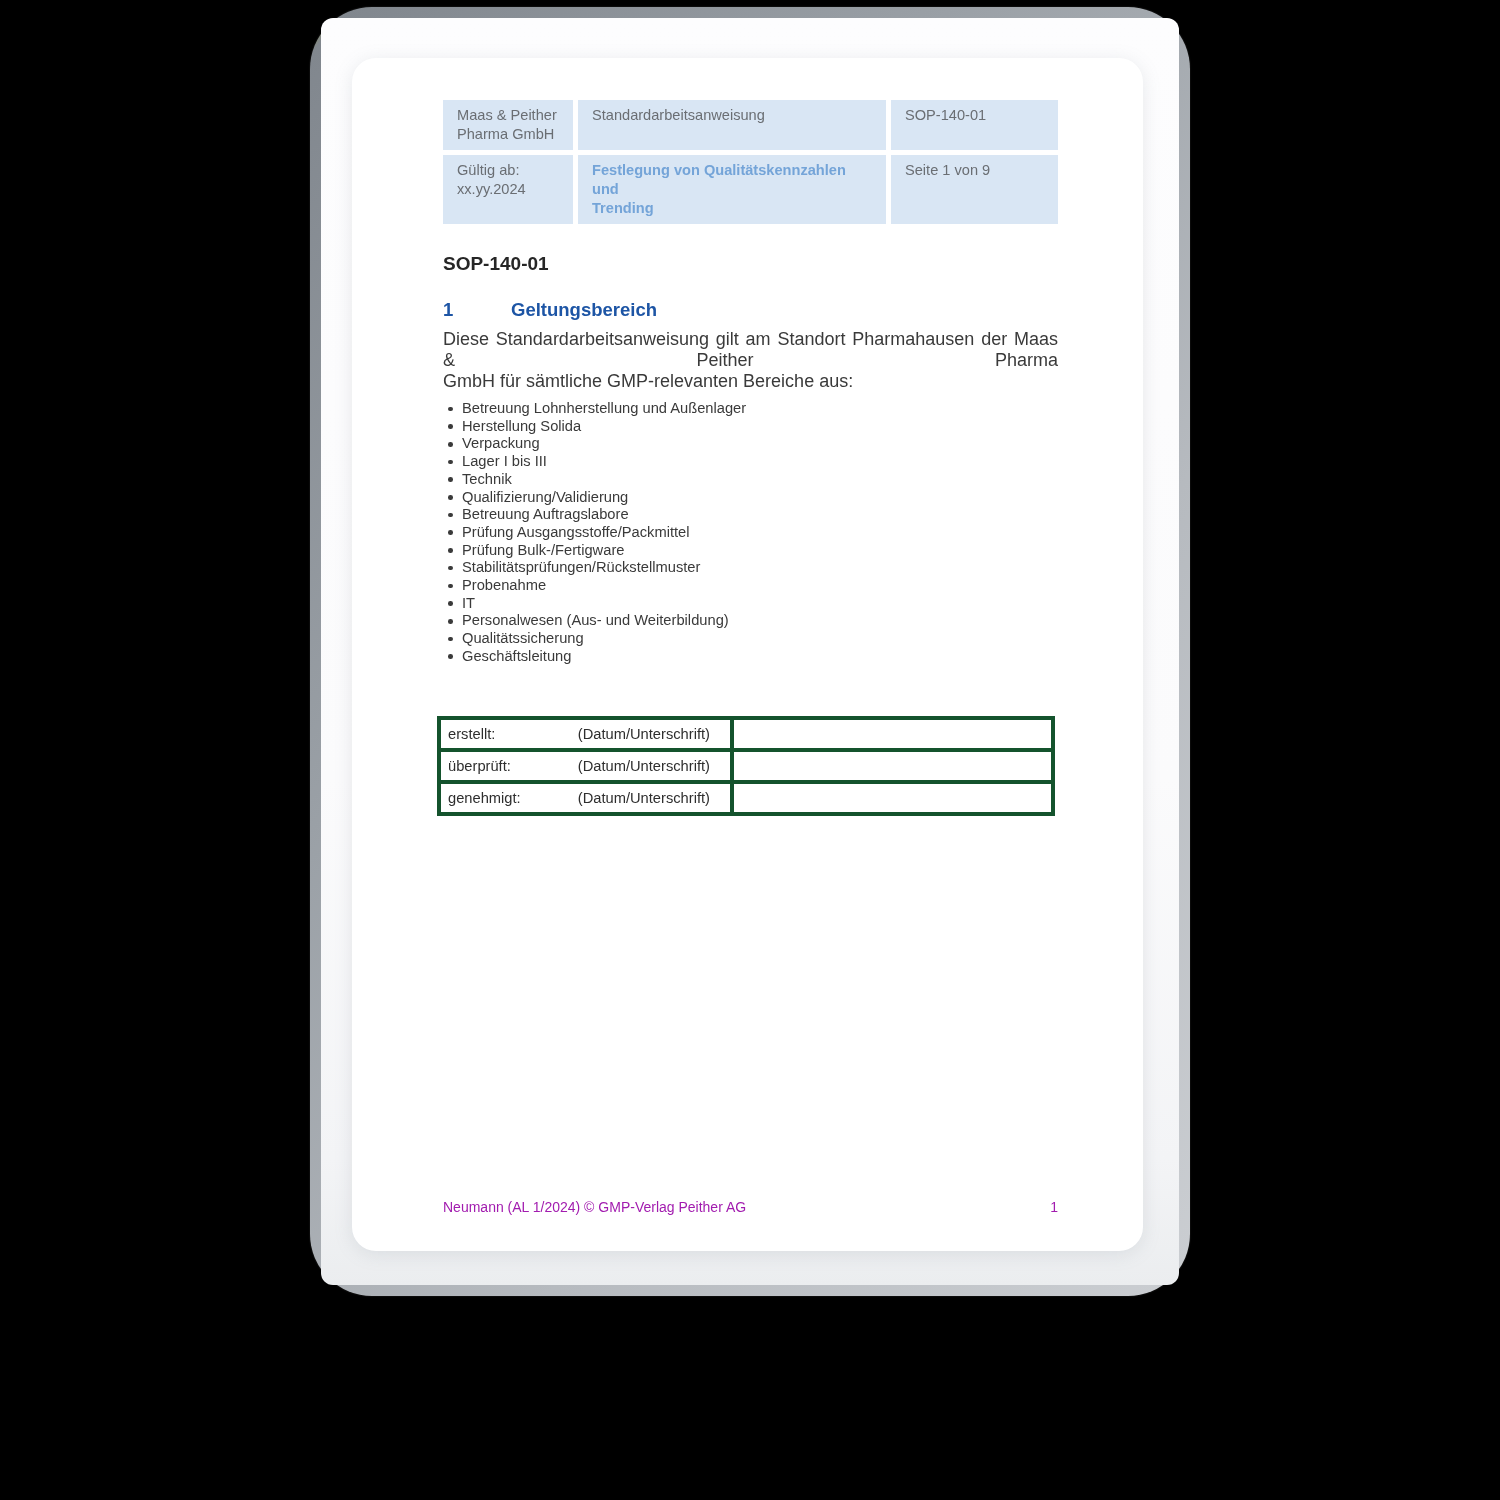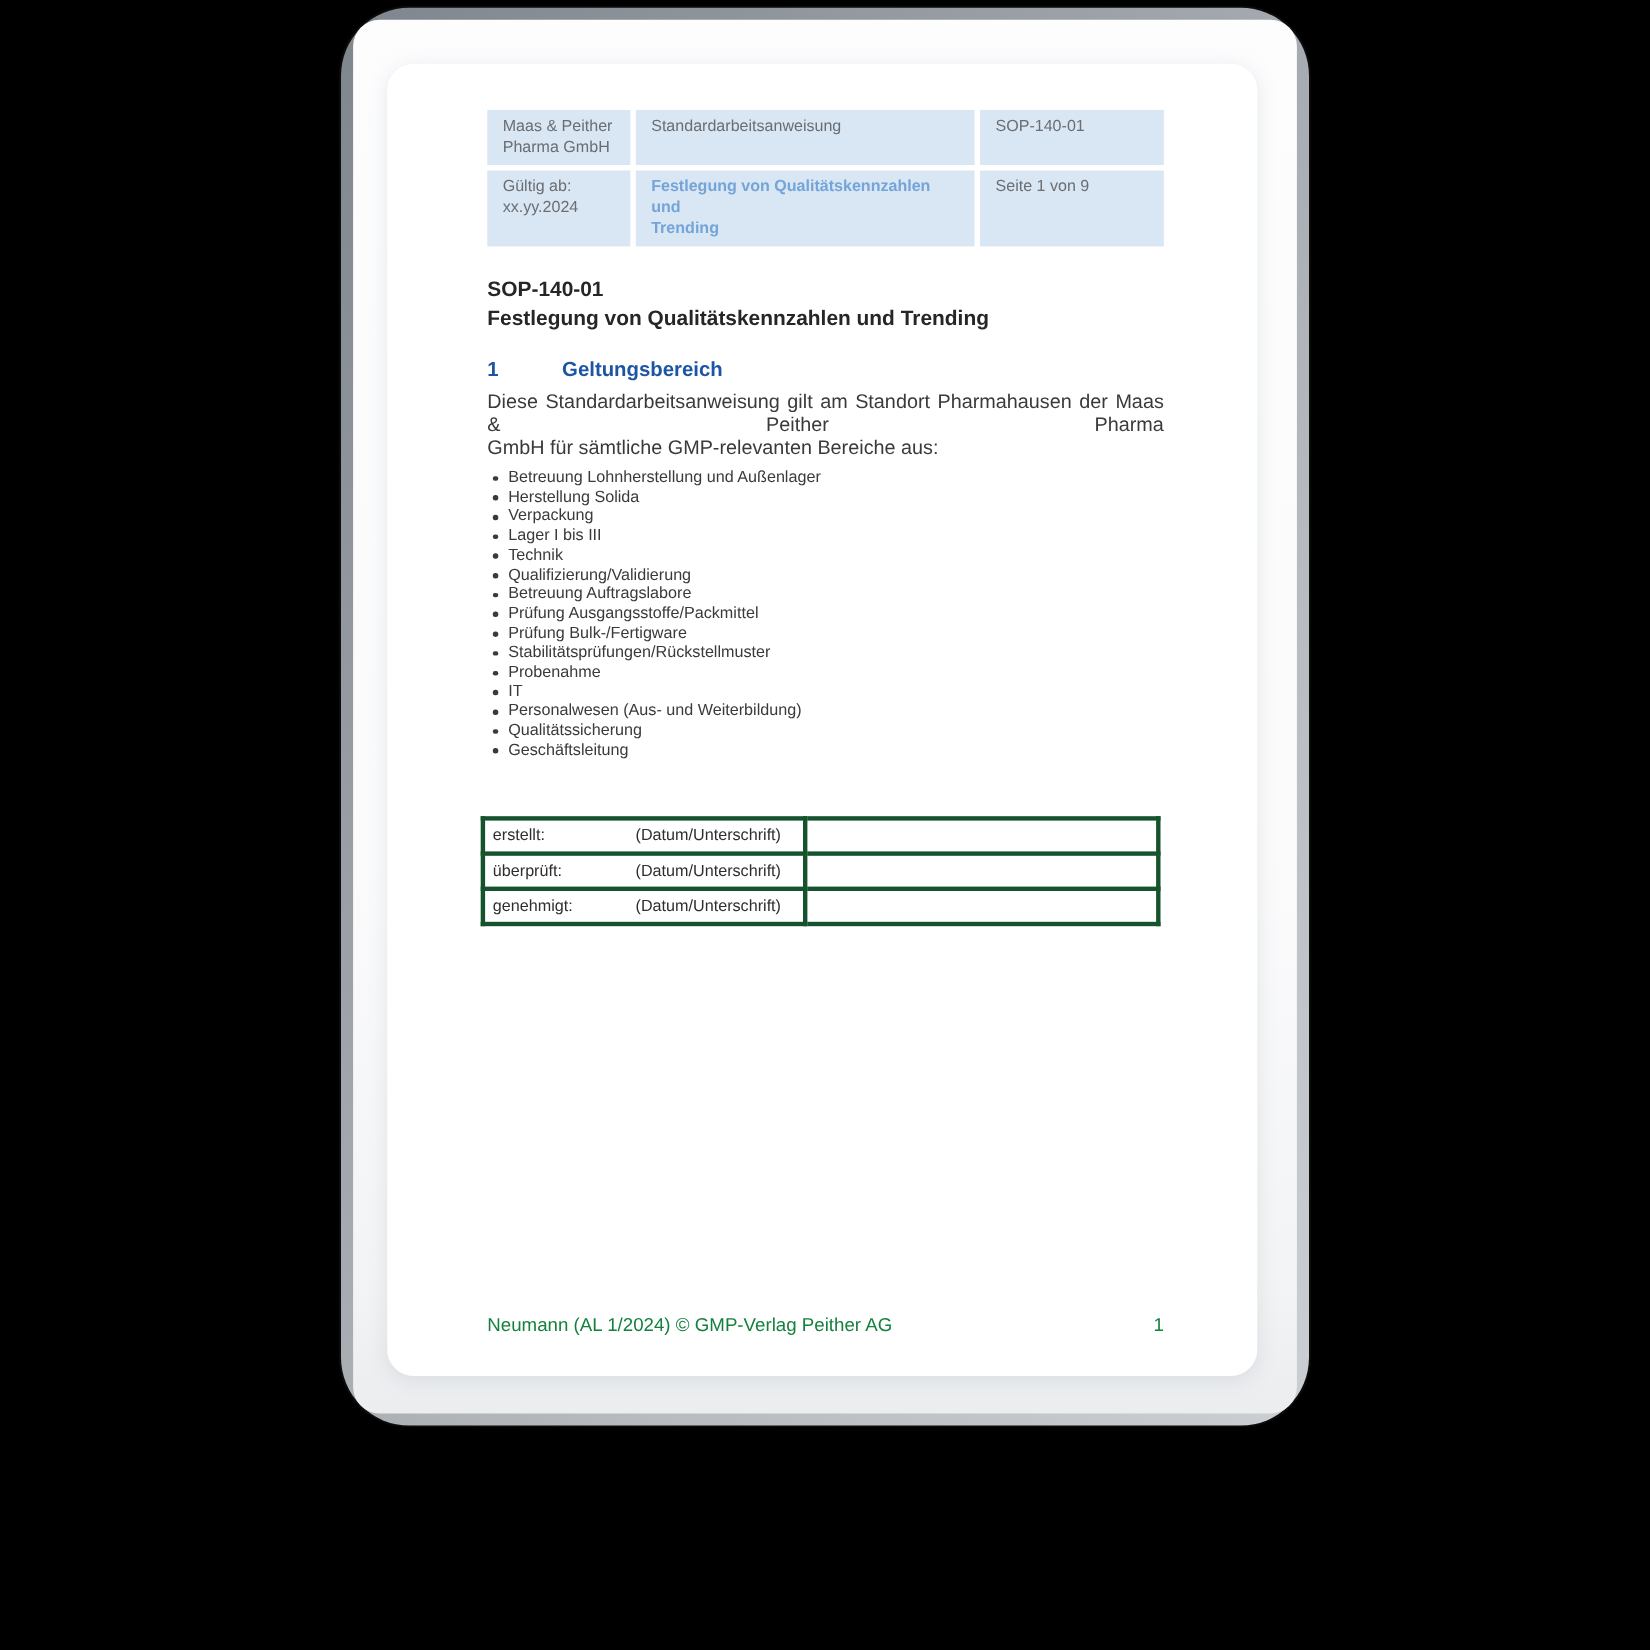--- a/index.html
+++ b/index.html
@@ -22,21 +22,21 @@
     border-radius: 62px;
     background: linear-gradient(128deg, #7d838a 0%, #939920 0%, #81878e 2%, #9aa0a6 34%, #b6babf 66%, #cbced2 100%);
     box-shadow: 0 0 1px 1px rgba(255,255,255,0.05);
   }
   .device-screen {
     position: absolute;
     left: 11px;
     top: 11px;
     right: 11px;
     bottom: 11px;
-    border-radius: 24px;
+    border-radius: 12px;
     background: linear-gradient(180deg, #fdfdfe 0%, #fbfbfc 60%, #f3f4f6 90%, #ebedef 100%);
     text-decoration: underline;
   }
 
   
   .doc-page {
     position: absolute;
     left: 31px;
     top: 40px;
     width: 791px;
@@ -156,22 +156,22 @@
   }
 
   
   .doc-footer {
     position: absolute;
     left: 91px;
     right: 85px;
     bottom: 36px;
     display: flex;
     justify-content: space-between;
-    font-size: 17px;
-    color: #15803d;
+    font-size: 14px;
+    color: #a21caf;
   }
 </style>
 </head>
 <body>
 
 <div class="device-frame">
   <div class="device-screen">
     <div class="doc-page">
       <div class="doc-content">
 
@@ -194,21 +194,20 @@
             <div>Festlegung von Qualitätskennzahlen und</div>
             <div>Trending</div>
           </div>
           <div class="header-cell">
             <div>Seite 1 von 9</div>
           </div>
         </div>
 
         <div class="doc-title">
           <div>SOP-140-01</div>
-          <div>Festlegung von Qualitätskennzahlen und Trending</div>
         </div>
 
         <div class="section-heading">
           <span class="sec-num">1</span><span>Geltungsbereich</span>
         </div>
 
         <div class="intro">
           <div class="line1">Diese Standardarbeitsanweisung gilt am Standort Pharmahausen der Maas &amp; Peither Pharma</div>
           <div class="line2">GmbH für sämtliche GMP-relevanten Bereiche aus:</div>
         </div>

